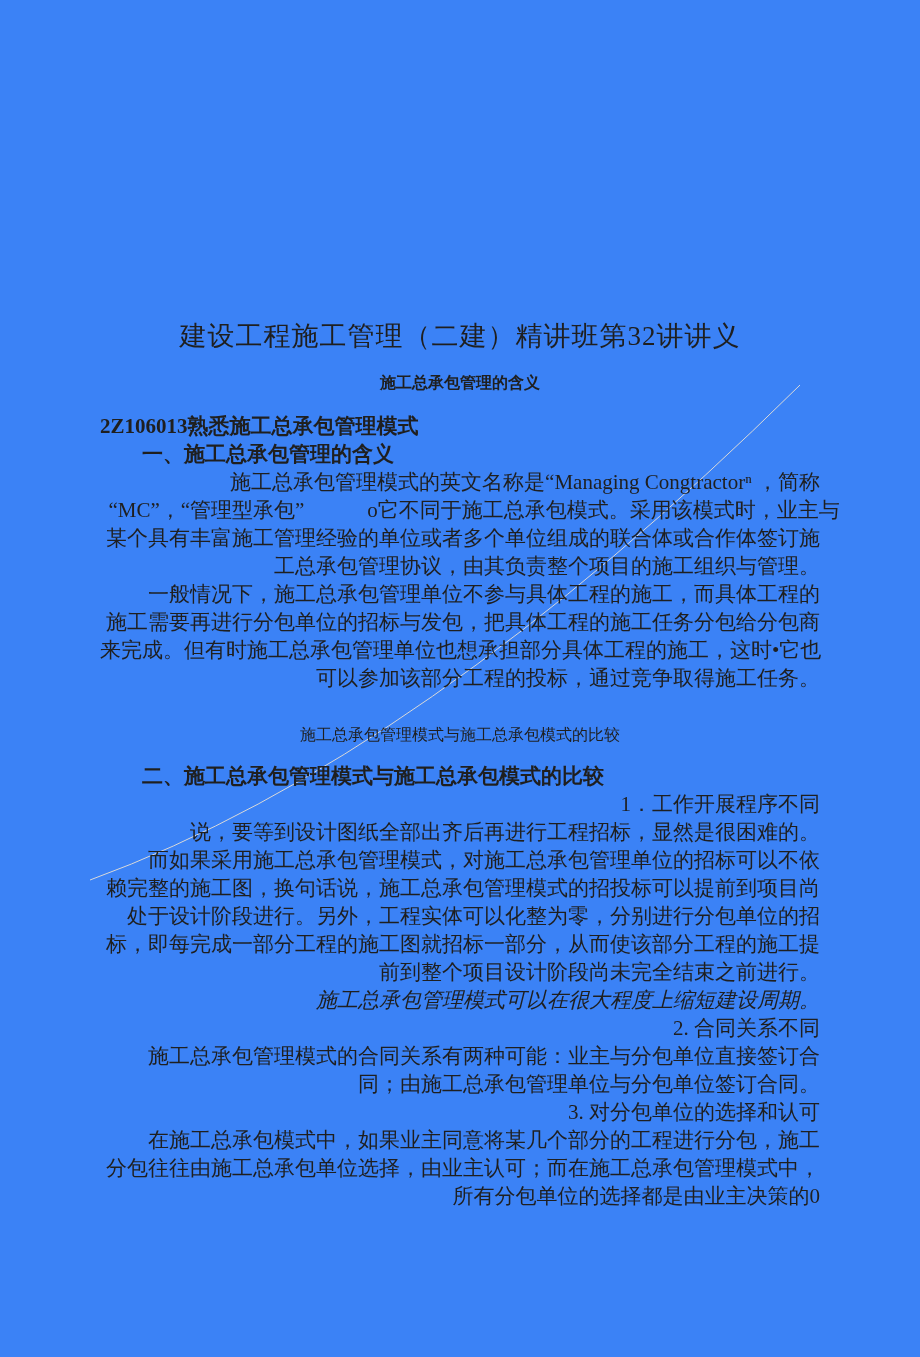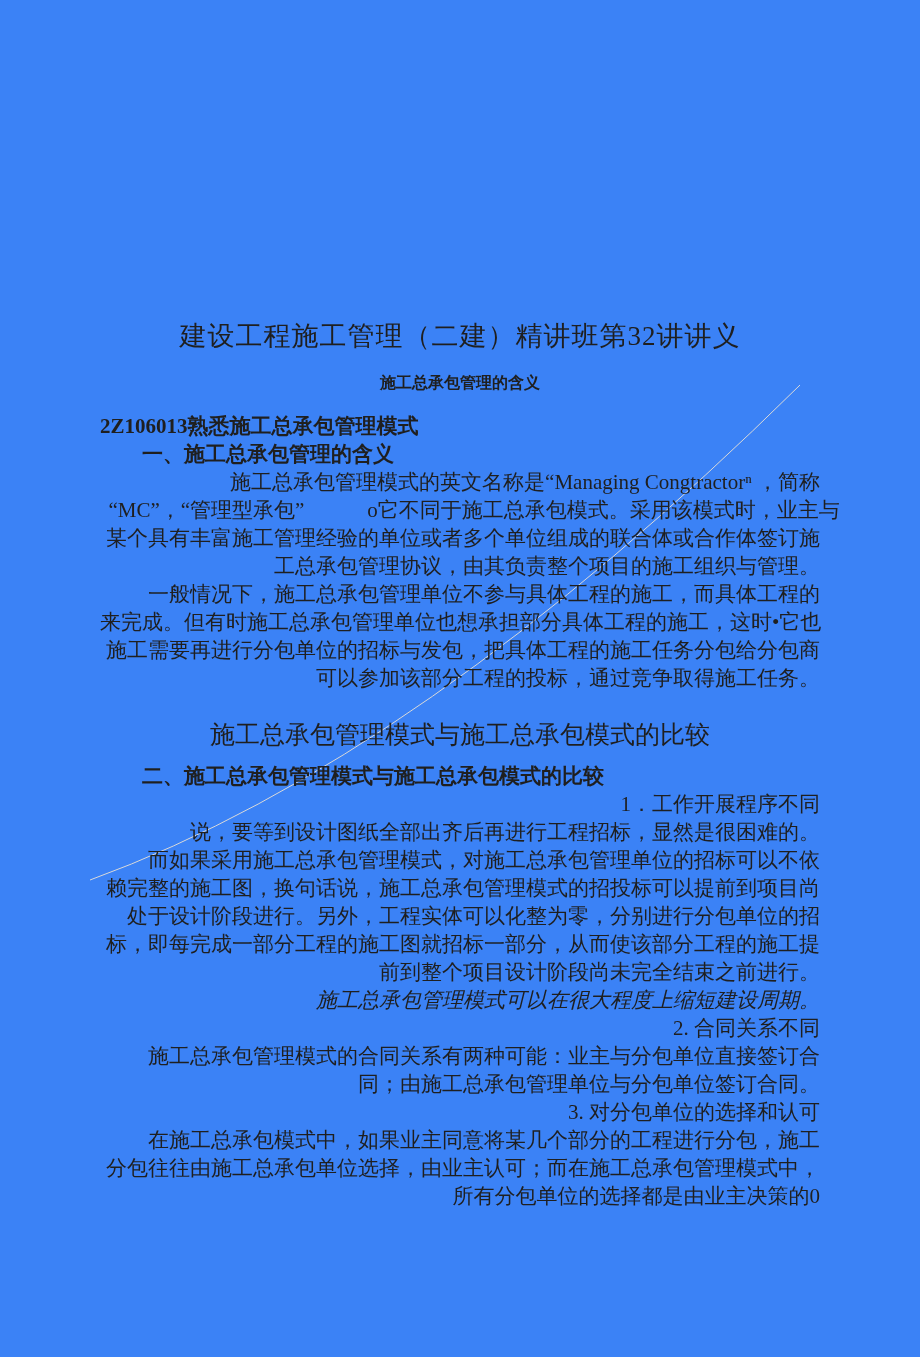--- a/index.html
+++ b/index.html
@@ -56,21 +56,21 @@
     line-height: 28px;
     white-space: pre;
   }
   .doc-line {
     font-size: 21px;
     line-height: 28px;
     white-space: pre;
     text-align: right;
   }
   .doc-section-title {
-    font-size: 25px;
+    font-size: 16px;
     line-height: 26px;
     text-align: center;
     margin-top: 30px;
     margin-bottom: 14px;
   }
 </style>
 </head>
 <body style="background: rgb(255, 255, 255); color: rgb(31, 31, 31);">
 
 <div class="page">
@@ -81,22 +81,22 @@
     <div class="doc-title">建设工程施工管理（二建）精讲班第32讲讲义</div>
     <div class="doc-subtitle">施工总承包管理的含义</div>
     <div id="blocks">
         <div class="doc-heading">2Z106013熟悉施工总承包管理模式</div>
         <div class="doc-heading" style="text-indent: 2em;">一、施工总承包管理的含义</div>
         <div class="doc-line" style="text-indent: 2em;">施工总承包管理模式的英文名称是“Managing Congtractorⁿ ，简称</div>
         <div class="doc-line" style="text-indent: 0.4em;">“MC”，“管理型承包”　　　o它不同于施工总承包模式。采用该模式时，业主与</div>
         <div class="doc-line">某个具有丰富施工管理经验的单位或者多个单位组成的联合体或合作体签订施</div>
         <div class="doc-line">工总承包管理协议，由其负责整个项目的施工组织与管理。</div>
         <div class="doc-line" style="text-indent: 2em;">一般情况下，施工总承包管理单位不参与具体工程的施工，而具体工程的</div>
+        <div class="doc-line">施工需要再进行分包单位的招标与发包，把具体工程的施工任务分包给分包商</div>
         <div class="doc-line">来完成。但有时施工总承包管理单位也想承担部分具体工程的施工，这时•它也</div>
-        <div class="doc-line">施工需要再进行分包单位的招标与发包，把具体工程的施工任务分包给分包商</div>
         <div class="doc-line">可以参加该部分工程的投标，通过竞争取得施工任务。</div>
         <div class="doc-section-title">施工总承包管理模式与施工总承包模式的比较</div>
         <div class="doc-heading" style="text-indent: 2em;">二、施工总承包管理模式与施工总承包模式的比较</div>
         <div class="doc-line" style="text-indent: 1.8em;">1．工作开展程序不同</div>
         <div class="doc-line">说，要等到设计图纸全部出齐后再进行工程招标，显然是很困难的。</div>
         <div class="doc-line" style="text-indent: 2em;">而如果采用施工总承包管理模式，对施工总承包管理单位的招标可以不依</div>
         <div class="doc-line">赖完整的施工图，换句话说，施工总承包管理模式的招投标可以提前到项目尚</div>
         <div class="doc-line">处于设计阶段进行。另外，工程实体可以化整为零，分别进行分包单位的招</div>
         <div class="doc-line">标，即每完成一部分工程的施工图就招标一部分，从而使该部分工程的施工提</div>
         <div class="doc-line">前到整个项目设计阶段尚未完全结束之前进行。</div>

